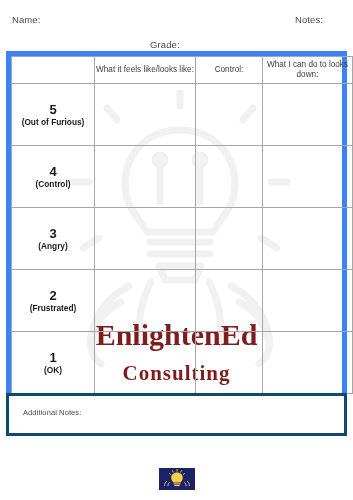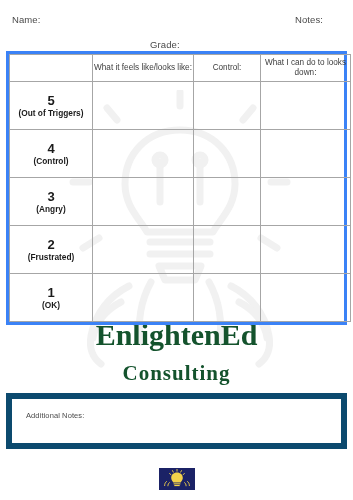--- a/index.html
+++ b/index.html
@@ -46,36 +46,36 @@
     z-index: 0;
   }
   .watermark svg { display: block; width: 100%; height: 100%; }
   .wm-text {
     position: absolute;
     left: 0;
     width: 353px;
     text-align: center;
     font-family: "Liberation Serif", serif;
     font-weight: bold;
-    color: #14532d;
+    color: #7f1d1d;
     pointer-events: none;
     z-index: 0;
     white-space: nowrap;
   }
   .wm-text-1 { top: 318px; font-size: 30px; letter-spacing: 0px; }
   .wm-text-2 { top: 349px; font-size: 21px; letter-spacing: 1px; margin-top: 12px; }
 
   
   .scale-table {
     position: absolute;
     left: 6px;
     top: 51px;
     width: 341px;
-    height: 274px;
-    border: 3px solid #3b82f6;
+    height: 348px;
+    border: 5px solid #3b82f6;
     box-sizing: border-box;
     z-index: 2;
     background: transparent;
   }
   .tbl {
     width: 100%;
     height: 100%;
     border-collapse: collapse;
     table-layout: fixed;
   }
@@ -126,22 +126,22 @@
   .band-1   { background: linear-gradient(to bottom, #7ba23f 0%, #6d9439 100%); }
 
   .entry-cell { background: #ffffff; }
 
   
   .notes-box {
     position: absolute;
     left: 6px;
     top: 393px;
     width: 341px;
-    height: 56px;
-    border: 6px solid #0c4a6e;
+    height: 43px;
+    border: 3px solid #0c4a6e;
     box-sizing: border-box;
     background: #ffffff;
     z-index: 2;
   }
   .notes-label {
     position: absolute;
     left: 14px;
     top: 12px;
     font-size: 7.5px;
     color: #4a4a4a;
@@ -214,21 +214,21 @@
       <tr class="hdr-row">
         <td class="band-hdr"></td>
         <td class="col-hdr">What it feels like/looks like:</td>
         <td class="col-hdr">Control:</td>
         <td class="col-hdr">What I can do to looks down:</td>
       </tr>
 
       <tr>
         <td class="lvl-cell band-5">
           <span class="lvl-num">5</span>
-          <span class="lvl-label">(Out of Triggers)</span>
+          <span class="lvl-label">(Out of Furious)</span>
         </td>
         <td class="entry-cell"></td>
         <td class="entry-cell"></td>
         <td class="entry-cell"></td>
       </tr>
 
       <tr>
         <td class="lvl-cell band-4">
           <span class="lvl-num">4</span>
           <span class="lvl-label">(Control)</span>

